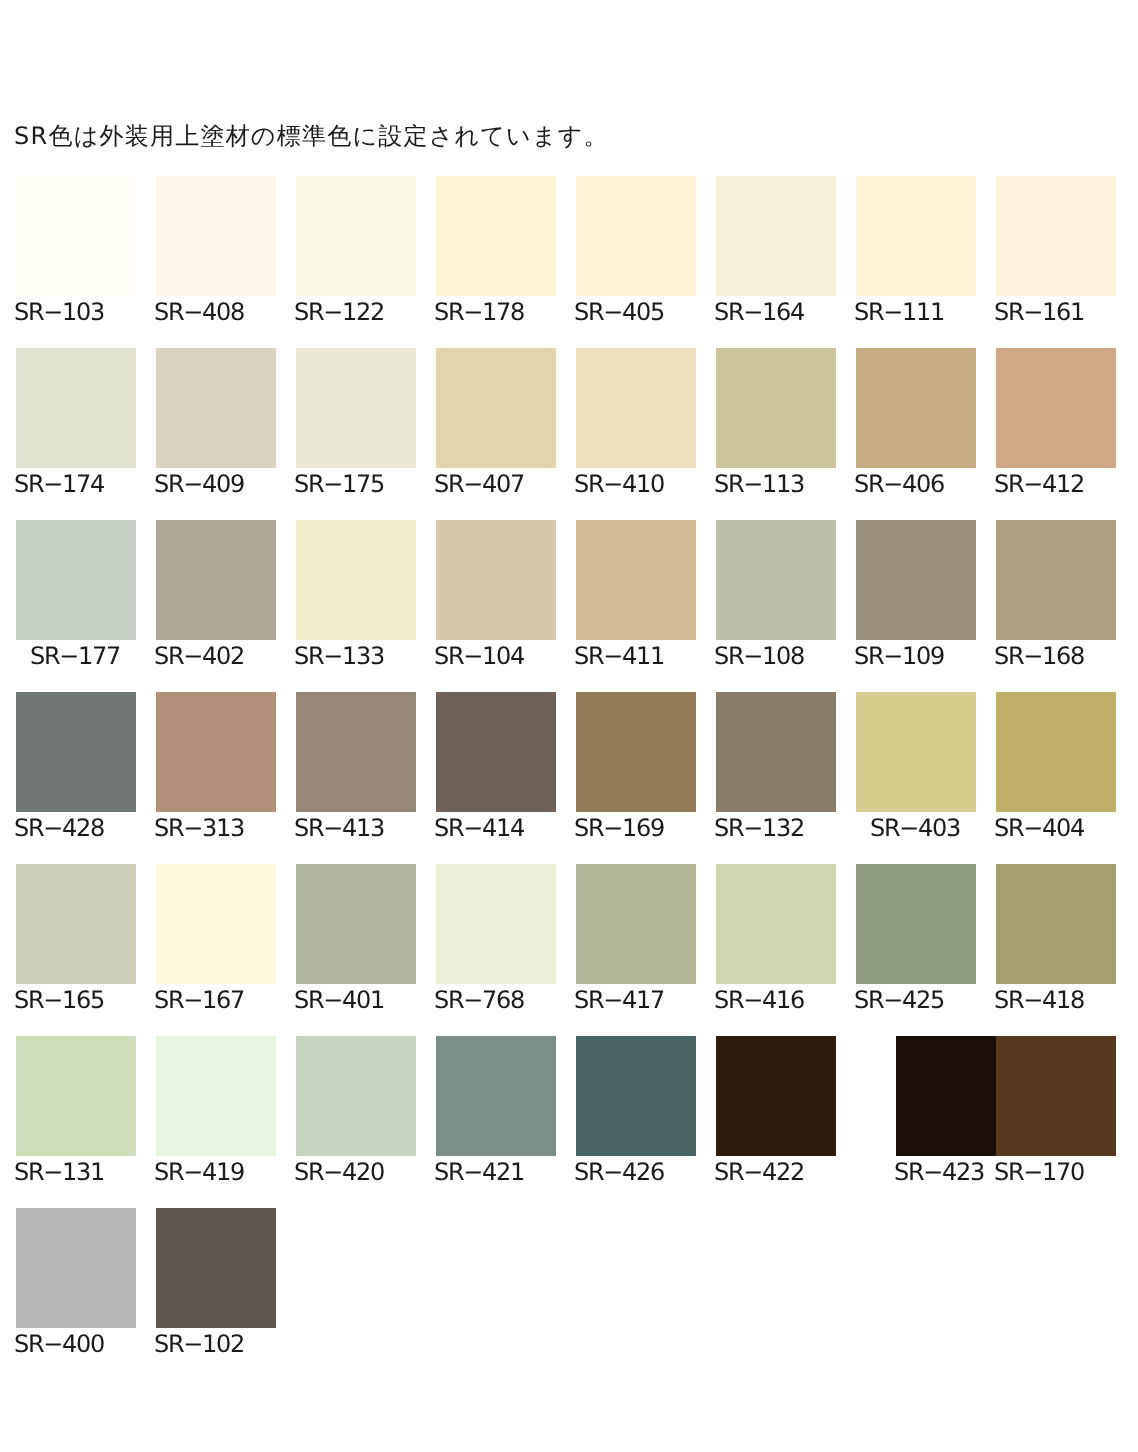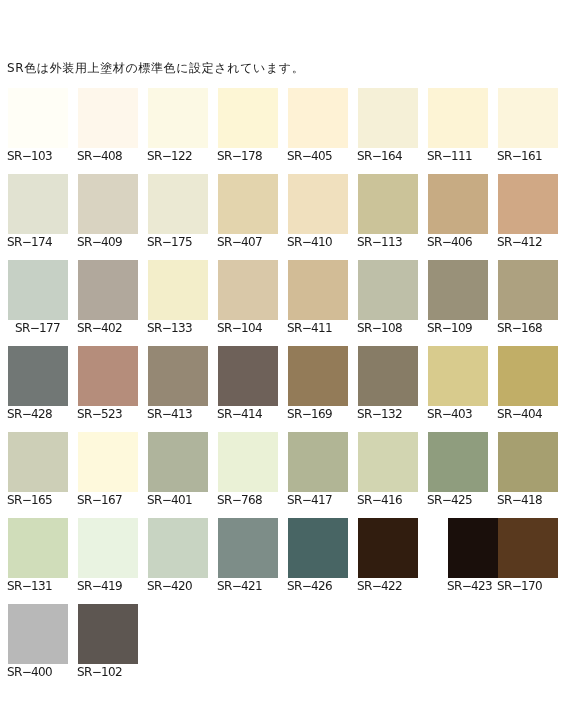--- a/index.html
+++ b/index.html
@@ -206,39 +206,39 @@
       <div class="swatch-cell" style="left: 490px; top: 172px;">
         <div class="swatch-chip" style="background: rgb(173, 161, 128); width: 60px; height: 60px;"></div>
         <div class="swatch-label">SR−168</div>
       </div>
       <div class="swatch-cell" style="left: 0px; top: 258px;">
         <div class="swatch-chip" style="background: rgb(113, 119, 117); width: 60px; height: 60px;"></div>
         <div class="swatch-label">SR−428</div>
       </div>
       <div class="swatch-cell" style="left: 70px; top: 258px;">
         <div class="swatch-chip" style="background: rgb(181, 141, 123); width: 60px; height: 60px;"></div>
-        <div class="swatch-label">SR−523</div>
+        <div class="swatch-label">SR−313</div>
       </div>
       <div class="swatch-cell" style="left: 140px; top: 258px;">
         <div class="swatch-chip" style="background: rgb(149, 136, 116); width: 60px; height: 60px;"></div>
         <div class="swatch-label">SR−413</div>
       </div>
       <div class="swatch-cell" style="left: 210px; top: 258px;">
         <div class="swatch-chip" style="background: rgb(110, 97, 89); width: 60px; height: 60px;"></div>
         <div class="swatch-label">SR−414</div>
       </div>
       <div class="swatch-cell" style="left: 280px; top: 258px;">
         <div class="swatch-chip" style="background: rgb(147, 123, 88); width: 60px; height: 60px;"></div>
         <div class="swatch-label">SR−169</div>
       </div>
       <div class="swatch-cell" style="left: 350px; top: 258px;">
         <div class="swatch-chip" style="background: rgb(135, 124, 102); width: 60px; height: 60px;"></div>
         <div class="swatch-label">SR−132</div>
       </div>
-      <div class="swatch-cell" style="left: 420px; top: 258px;">
+      <div class="swatch-cell" style="left: 420px; top: 258px; text-align: center;">
         <div class="swatch-chip" style="background: rgb(216, 203, 141); width: 60px; height: 60px;"></div>
         <div class="swatch-label">SR−403</div>
       </div>
       <div class="swatch-cell" style="left: 490px; top: 258px;">
         <div class="swatch-chip" style="background: rgb(193, 174, 103); width: 60px; height: 60px;"></div>
         <div class="swatch-label">SR−404</div>
       </div>
       <div class="swatch-cell" style="left: 0px; top: 344px;">
         <div class="swatch-chip" style="background: rgb(205, 207, 183); width: 60px; height: 60px;"></div>
         <div class="swatch-label">SR−165</div>

